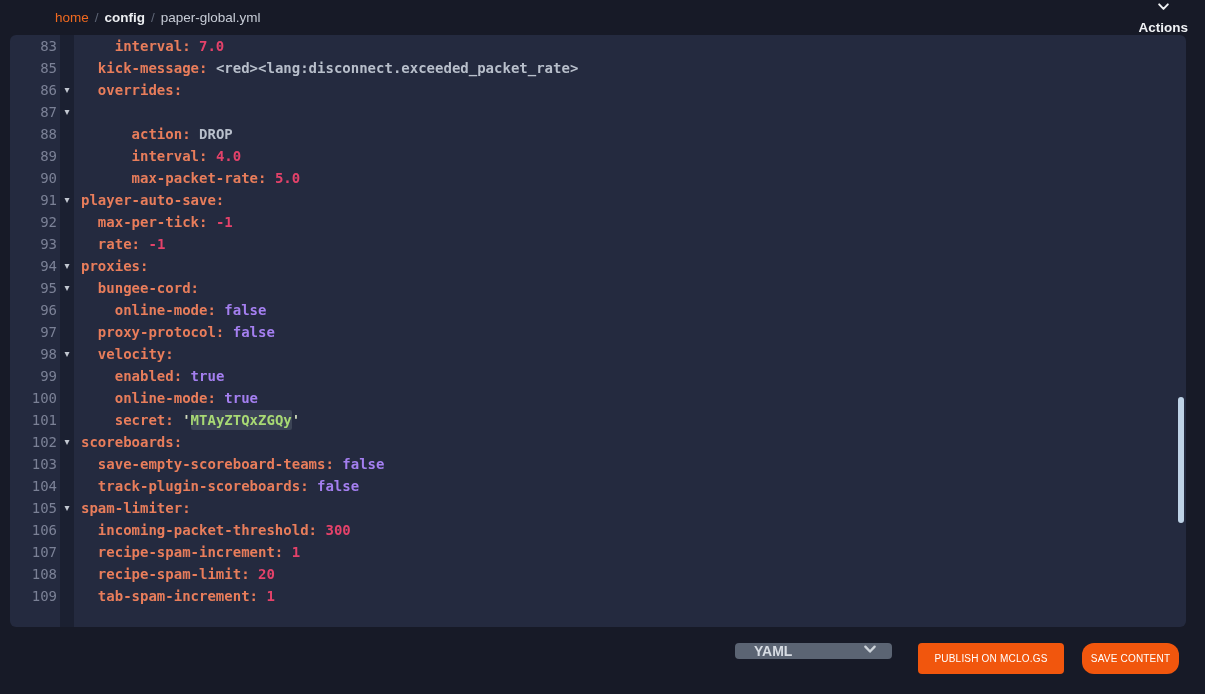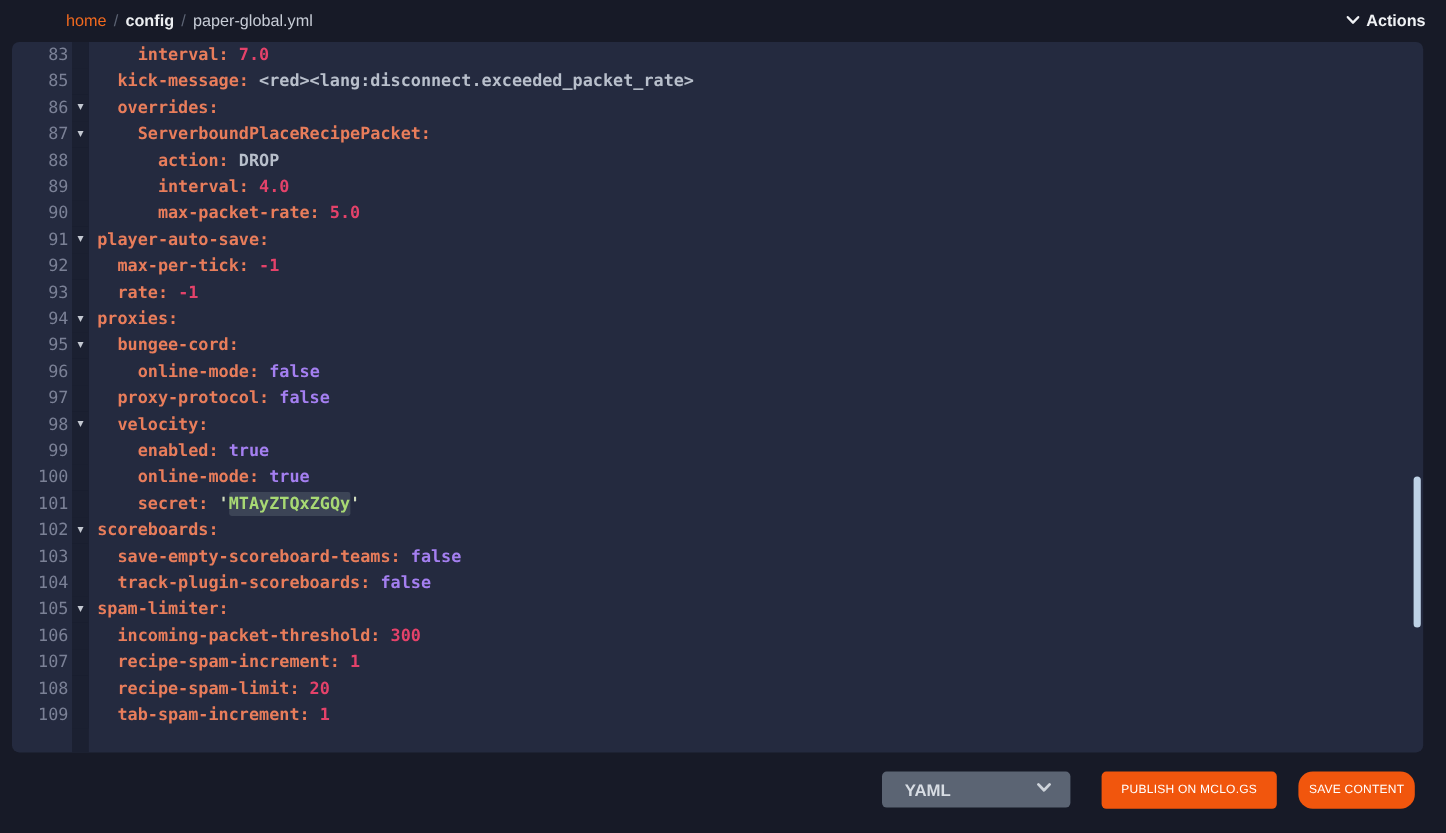--- a/index.html
+++ b/index.html
@@ -9,21 +9,21 @@
   
   .topbar{position:absolute;top:0;left:0;width:100%;height:35px;
           display:flex;align-items:center;justify-content:space-between;box-sizing:border-box;
           padding:0 17px 0 55px;}
   .breadcrumb{display:flex;align-items:center;gap:6px;font-size:13.5px;}
   .crumb-home{color:var(--breadcrumb_home);text-decoration:none;cursor:pointer;}
   .crumb-sep{color:var(--breadcrumb_sep);}
   .crumb-section{color:var(--breadcrumb_section);font-weight:bold;cursor:pointer;}
   .crumb-file{color:var(--breadcrumb_file);}
   .actions{display:flex;align-items:center;gap:4px;color:var(--actions_text);
-           font-size:13.5px;font-weight:bold;cursor:pointer;}
+           font-size:13.5px;font-weight:bold;cursor:pointer;flex-direction:column;}
   .chev{display:inline-block;}
 
   
   .editor{position:absolute;left:10px;top:35px;width:1176px;height:592px;
           background:var(--editor_bg);border-radius:6px;overflow:hidden;}
   .cm-line{display:flex;height:22px;
            font-family:"DejaVu Sans Mono","Liberation Mono",monospace;
            font-size:14px;line-height:22px;font-weight:bold;}
   .gut{width:47px;flex:0 0 47px;text-align:right;color:var(--gutter_text);
        font-weight:normal;user-select:none;}
@@ -38,21 +38,21 @@
   .tok-quote{color:var(--quote_mark);}
   .tok-qstr{color:var(--quoted_string);}
   .sel{background:var(--selection_bg);padding:2px 0;border-radius:2px;text-align:right;}
   .fill-strip{position:absolute;left:50px;top:0;bottom:0;width:14px;
               background:var(--fold_bg);z-index:0;}
   .lines-wrap{position:relative;z-index:1;}
   .scroll-thumb{position:absolute;right:2px;top:362px;width:6px;height:126px;
                 border-radius:3px;background:var(--scrollbar_thumb);}
 
   
-  .select{position:absolute;left:735px;top:643px;width:157px;height:30px;
+  .select{position:absolute;left:735px;top:643px;width:157px;height:16px;
           background:var(--select_bg);border-radius:4px;box-sizing:border-box;
           display:flex;align-items:center;justify-content:space-between;
           padding:0 15px 0 19px;cursor:pointer;}
   .select-label{color:var(--select_text);font-size:14px;font-weight:bold;}
   .btn{position:absolute;top:643px;height:31px;border:none;border-radius:4px;
        background:var(--accent);color:var(--button_text);font-family:"Liberation Sans",sans-serif;
        font-size:10px;font-weight:normal;letter-spacing:.2px;cursor:pointer;}
   .btn-publish{left:918px;width:146px;}
   .btn-save{left:1082px;width:97px;border-radius:12px;}
 </style>
@@ -93,21 +93,21 @@
           <div class="codecell"><span class="">  </span><span class="tok-key">kick-message:</span><span class=""> </span><span class="tok-plain">&lt;red&gt;&lt;lang:disconnect.exceeded_packet_rate&gt;</span></div>
         </div>
         <div class="cm-line">
           <div class="gut">86</div>
           <div class="foldcol"><span class="">▾</span></div>
           <div class="codecell"><span class="">  </span><span class="tok-key">overrides:</span></div>
         </div>
         <div class="cm-line">
           <div class="gut">87</div>
           <div class="foldcol"><span class="">▾</span></div>
-          <div class="codecell"><span class="">    </span><span class="tok-key">ServerboundPlaceRecipePacket:</span></div>
+          <div class="codecell"><span class="">    </span></div>
         </div>
         <div class="cm-line">
           <div class="gut">88</div>
           <div class="foldcol"></div>
           <div class="codecell"><span class="">      </span><span class="tok-key">action:</span><span class=""> </span><span class="tok-plain">DROP</span></div>
         </div>
         <div class="cm-line">
           <div class="gut">89</div>
           <div class="foldcol"></div>
           <div class="codecell"><span class="">      </span><span class="tok-key">interval:</span><span class=""> </span><span class="tok-num">4.0</span></div>

